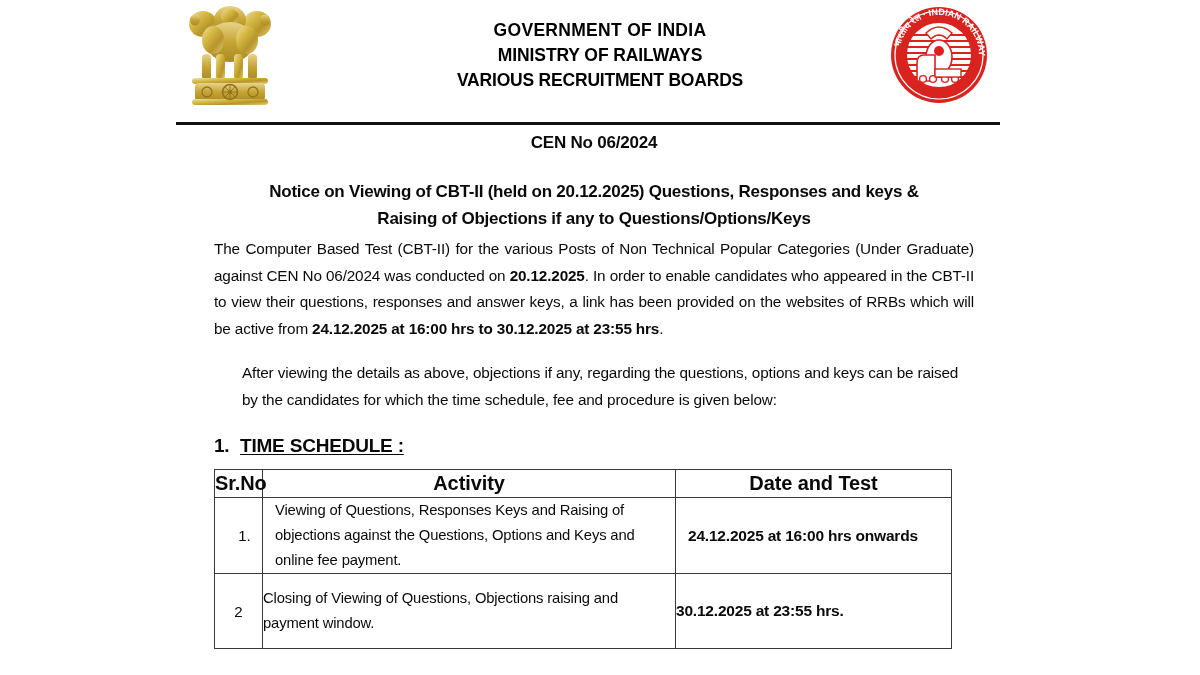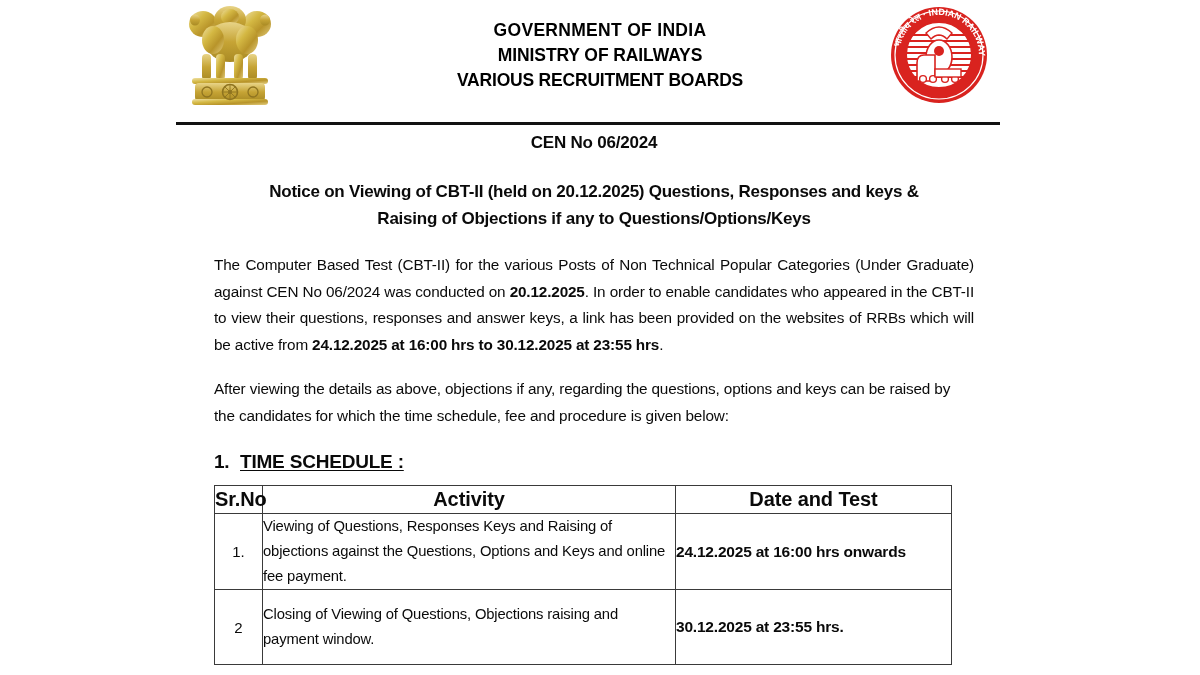--- a/index.html
+++ b/index.html
@@ -107,23 +107,23 @@
     line-height: 27px;
     letter-spacing: -0.25px;
     margin-top: 22px;
   }
 
   .para {
     text-align: justify;
     font-size: 15.3px;
     line-height: 26.5px;
     letter-spacing: -0.15px;
-    margin-top: 20px;
-  }
-  .para.p2 { margin-top: 18px; text-align: left; }
+    margin-top: 4px;
+  }
+  .para.p2 { margin-top: 18px; text-align: left; margin-left: 28px; }
   .para b { font-weight: bold; }
 
   .section-heading {
     margin-top: 22px;
     font-size: 19px;
     font-weight: bold;
     letter-spacing: -0.2px;
   }
   .section-heading .num {
     display: inline-block;
@@ -167,21 +167,21 @@
     line-height: 25px;
     letter-spacing: -0.15px;
     padding: 7px 8px 9px 12px;
   }
   td.dt {
     font-size: 15.5px;
     font-weight: bold;
     letter-spacing: -0.2px;
     padding-left: 14px;
   }
-  tr.r1 td { height: 70px; }
+  tr.r1 td { height: 70px; padding-left: 12px; }
   tr.r2 td { height: 74px; }
 </style>
 </head>
 <body>
 
 <div class="page">
 
   <div class="header">
 
     <div class="emblem">

